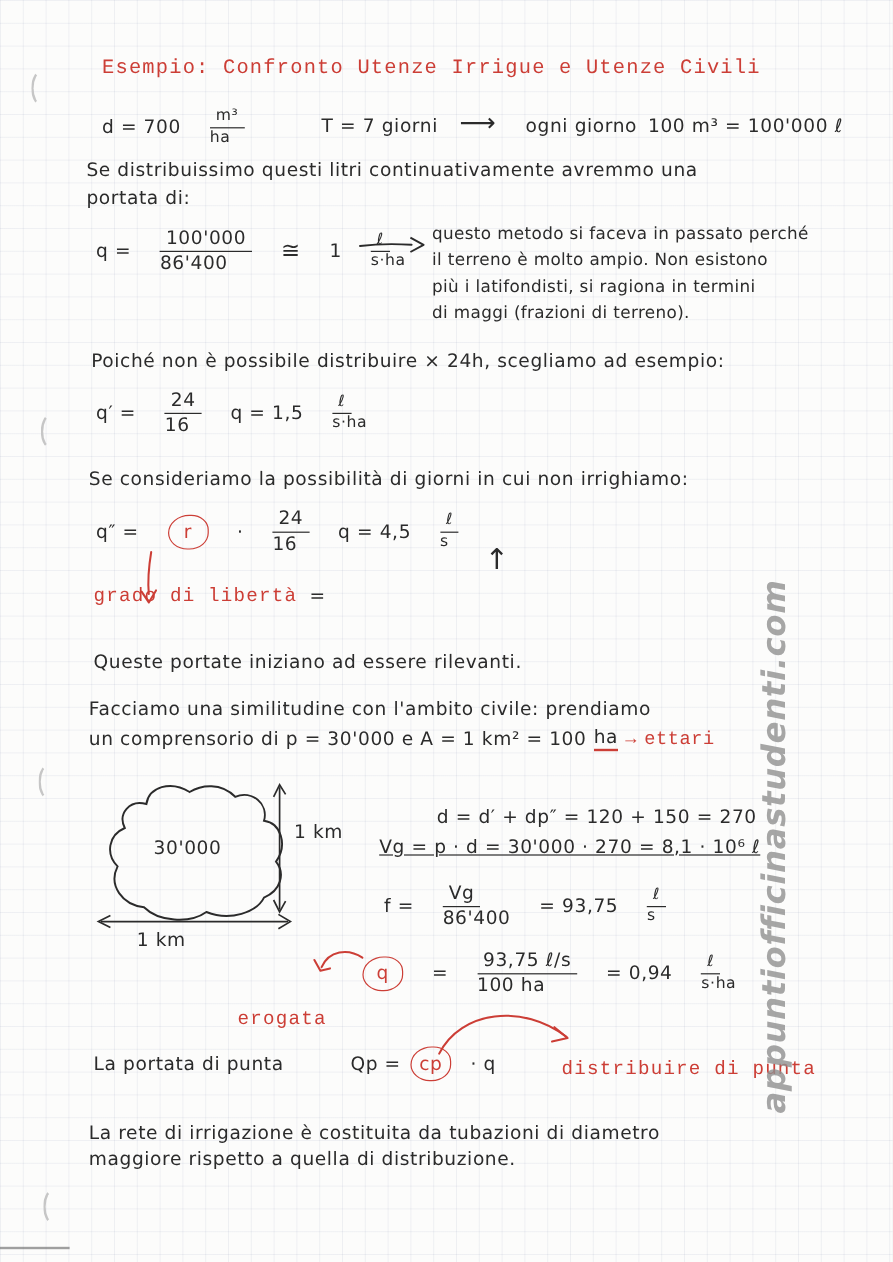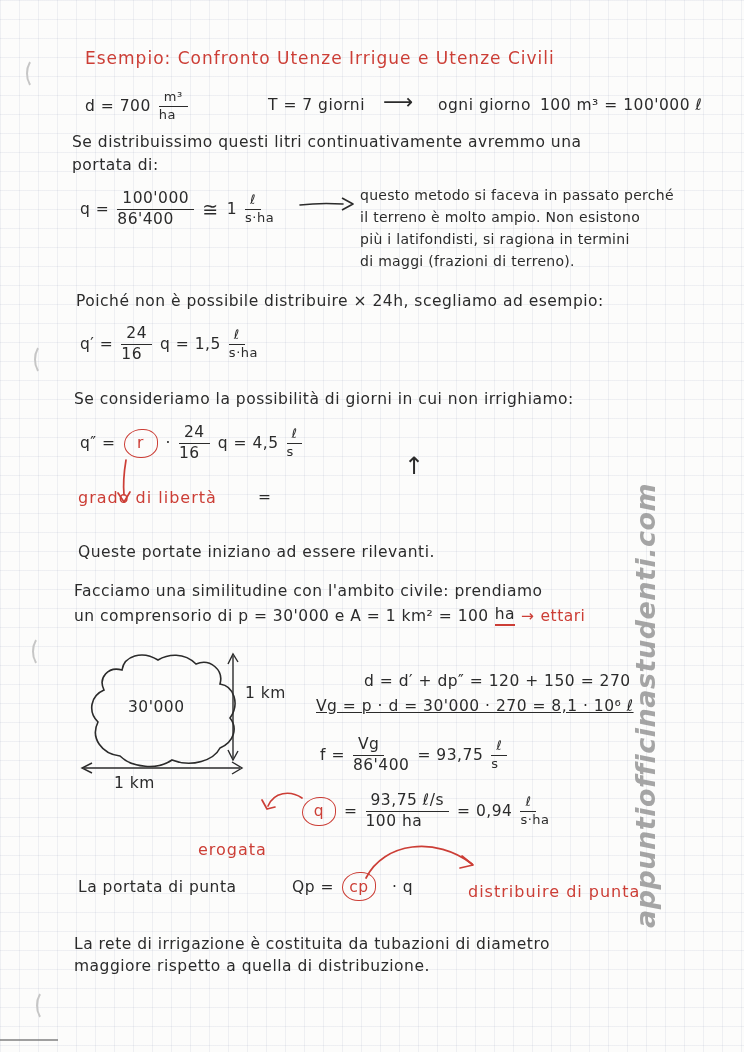--- a/index.html
+++ b/index.html
@@ -16,22 +16,22 @@
       linear-gradient(to right, rgba(120,132,170,0.10) 1px, transparent 1px),
       linear-gradient(to bottom, rgba(120,132,170,0.10) 1px, transparent 1px);
     background-size:19px 19px;
     overflow:hidden;
     font-family:"DejaVu Sans",sans-serif;
   }
   .hand{
     position:absolute;color:var(--ink);font-size:15.5px;letter-spacing:0.5px;
     white-space:nowrap;font-family:"DejaVu Sans",sans-serif;
   }
-  .red{color:var(--red);}
-  .frow{display:flex;align-items:center;gap:8px;}
+  .red{color:var(--red);font-family:Liberation Mono, monospace;}
+  .frow{display:flex;align-items:center;gap:24px;}
   .frac{display:inline-flex;flex-direction:column;align-items:flex-start;line-height:1.15;}
   .frac .fnum{border-bottom:1.5px solid var(--ink);padding:0 5px 1px;}
   .frac .fden{padding-top:1px;}
   .unit{font-size:13px;}
   .circle-red{
     display:inline-flex;justify-content:center;align-items:center;
     min-width:22px;height:27px;border:1.8px solid var(--red);
     border-radius:55% 45% 50% 50%;padding:0 5px;color:var(--red);
   }
   .grado-frac .gnum{

